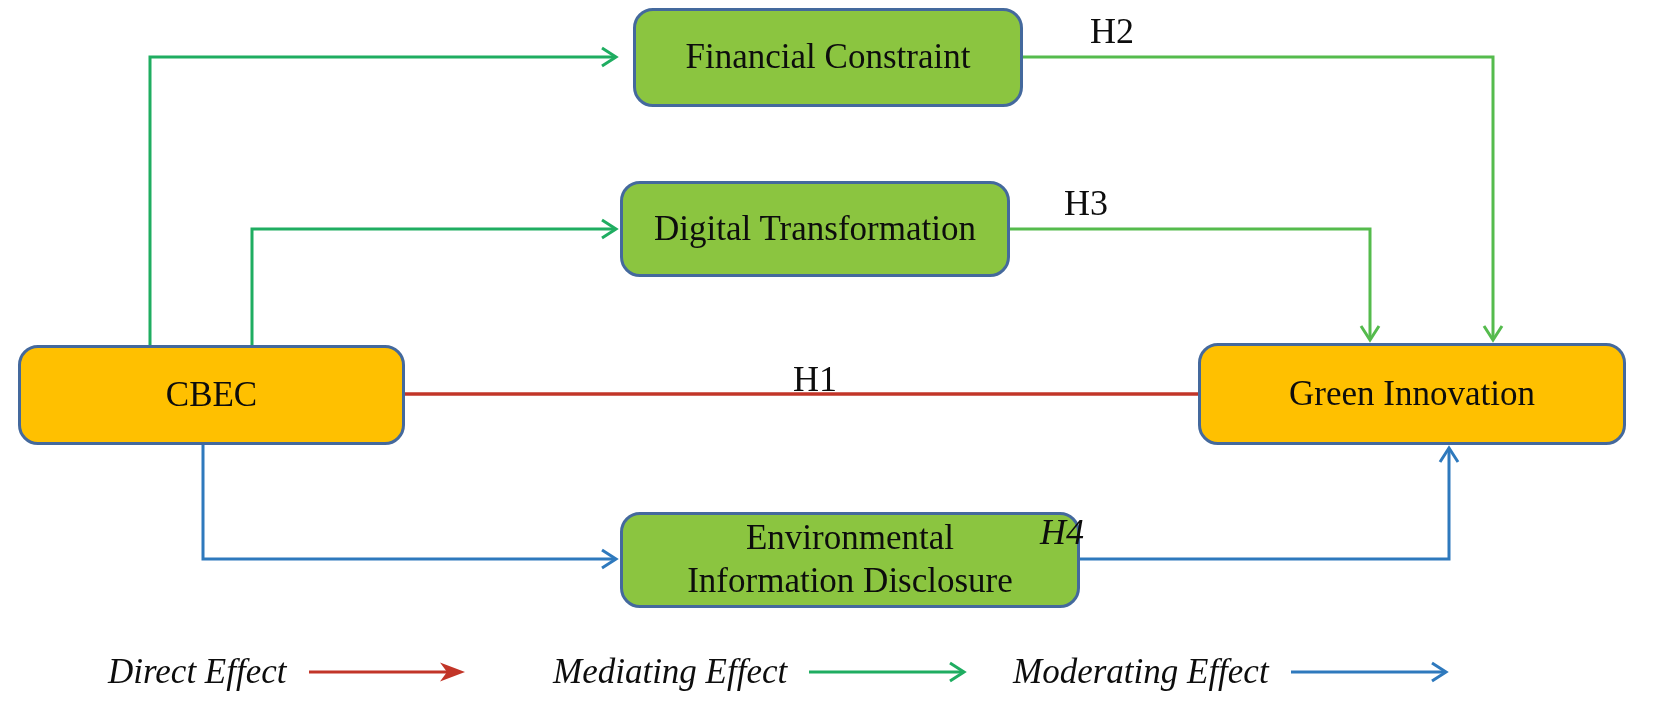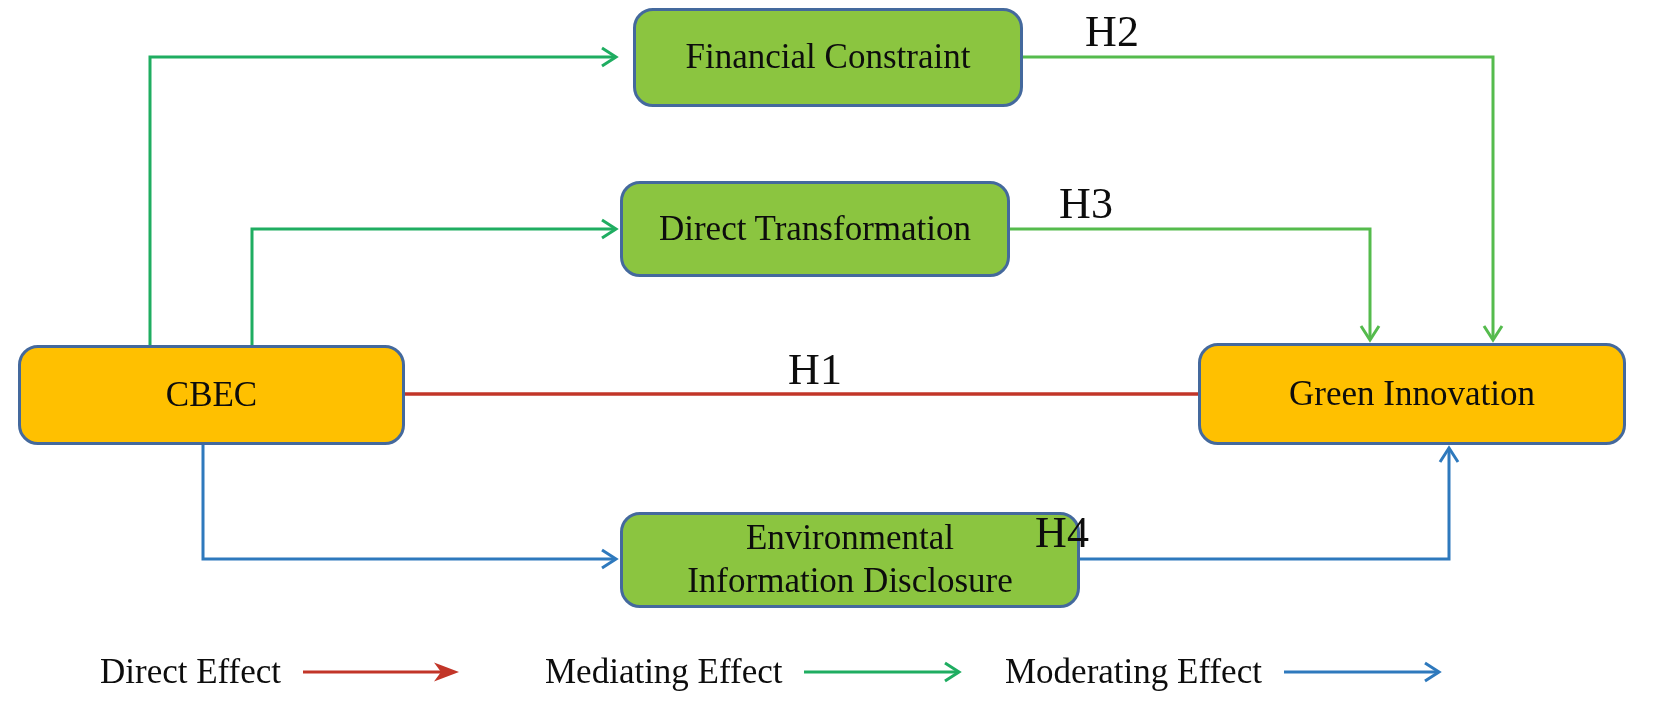--- a/index.html
+++ b/index.html
@@ -33,27 +33,27 @@
     box-sizing: border-box;
     font-size: 35px;
     line-height: 1.22;
   }
   .node.green  { background: var(--box_green, #8bc540); }
   .node.orange { background: var(--box_orange, #ffc000); }
   .node .wrap-narrow { max-width: 345px; display: inline-block; }
   .h-label {
     position: absolute;
     transform: translate(-50%, -50%);
-    font-size: 44px;
+    font-size: 36px;
     white-space: nowrap;
   }
   .legend {
     position: absolute;
-    left: 0; top: 648px;
-    width: 1397px; height: 48px;
+    left: 8px; top: 648px;
+    width: 1397px; height: 48px; font-style: italic;
   }
   .legend-item {
     position: absolute;
     top: 0;
     height: 48px;
     display: flex;
     align-items: center;
     gap: 20px;
     font-size: 35px;
     white-space: nowrap;
@@ -104,35 +104,35 @@
 
   <div class="node orange" style="left:10px; top:345px; width:387px; height:100px;margin-left:8px;">
     <span>CBEC</span>
   </div>
 
   <div class="node green" style="left:633px; top:8px; width:390px; height:99px;">
     <span>Financial Constraint</span>
   </div>
 
   <div class="node green" style="left:620px; top:181px; width:390px; height:96px;">
-    <span>Direct Transformation</span>
+    <span>Digital Transformation</span>
   </div>
 
   <div class="node green" style="left:620px; top:512px; width:460px; height:96px;">
     <span class="wrap-narrow">Environmental Information Disclosure</span>
   </div>
 
   <div class="node orange" style="left:1198px; top:343px; width:428px; height:102px;">
     <span>Green Innovation</span>
   </div>
 
-  <div class="h-label" style="left:815px; top:369px;">H1</div>
+  <div class="h-label" style="left:815px; top:379px;">H1</div>
   <div class="h-label" style="left:1112px; top:31px;">H2</div>
   <div class="h-label" style="left:1086px; top:203px;">H3</div>
-  <div class="h-label" style="left:1062px; top:532px;">H4</div>
+  <div class="h-label" style="left:1062px; top:532px;font-style:italic;">H4</div>
 
   <div class="legend">
 
     <div class="legend-item" style="left:100px;">
       <span>Direct Effect</span>
       <svg width="160" height="26" viewBox="0 0 160 26">
         <line x1="2" y1="13" x2="141" y2="13" stroke-width="3" stroke="#C23528"></line>
         <path d="M158,13 L133,3.5 L140,13 L133,22.5 Z" stroke="none" fill="#C23528"></path>
       </svg>
     </div>

